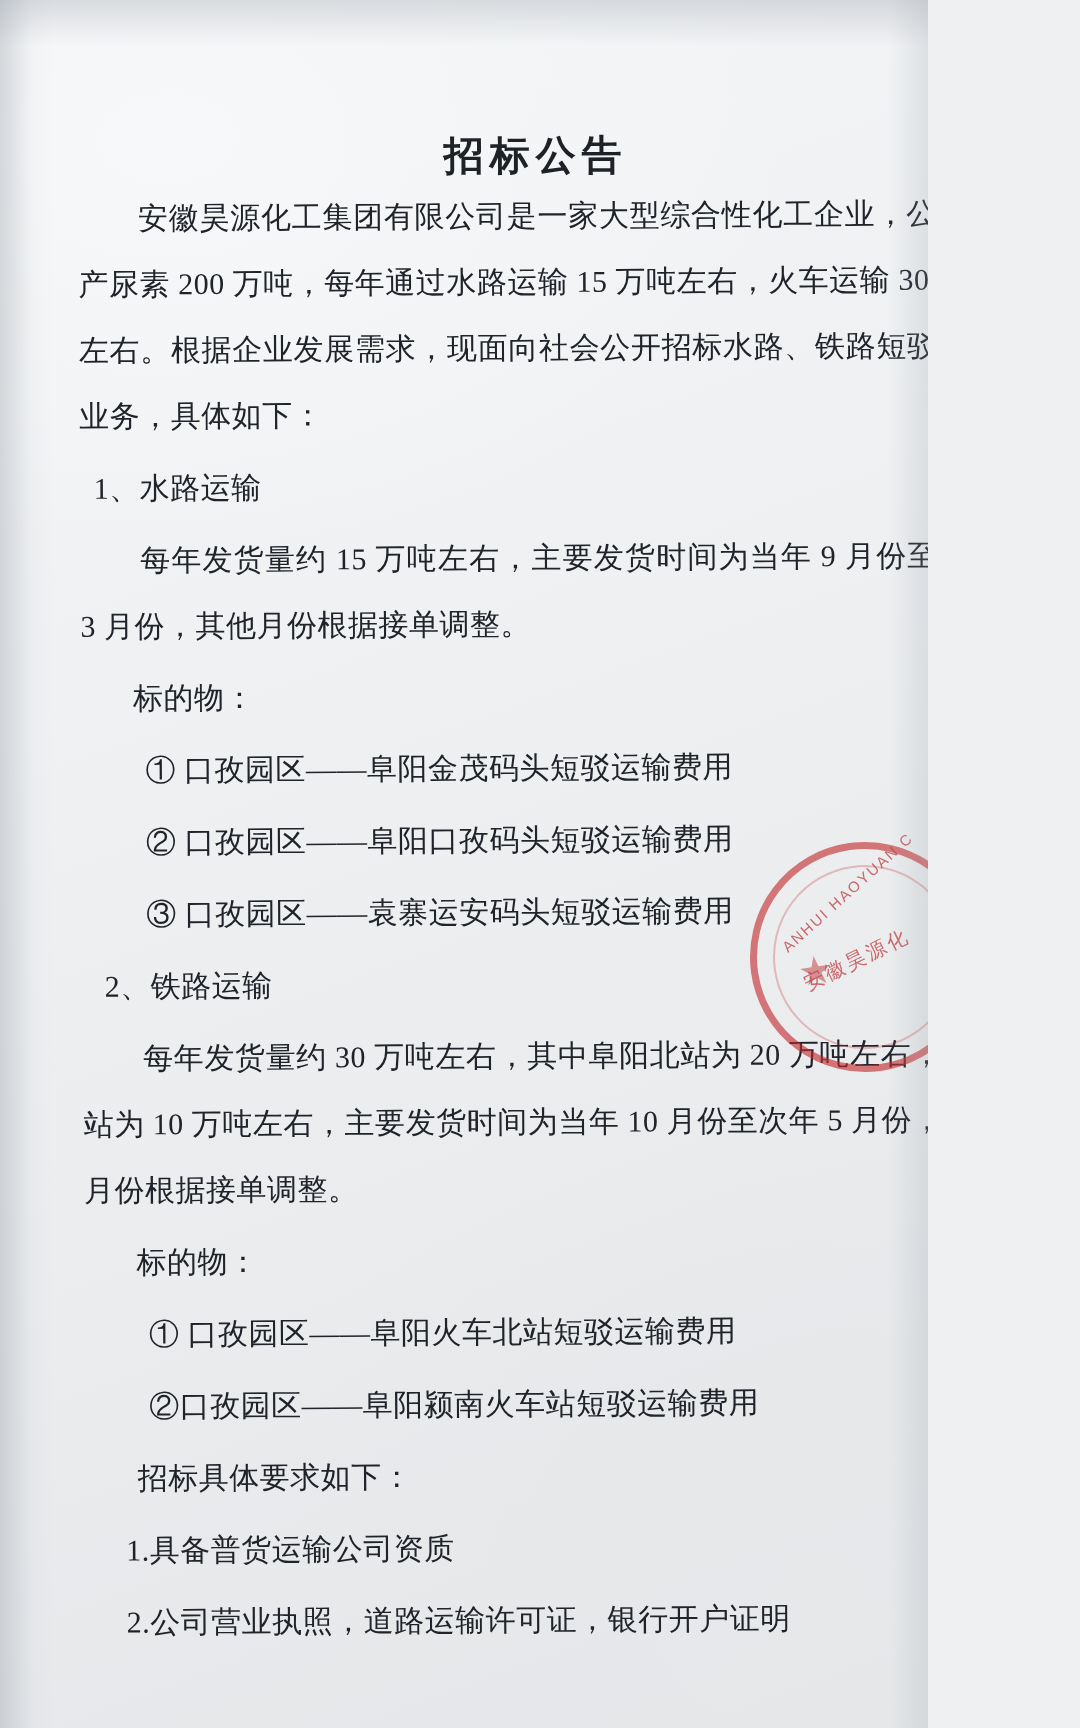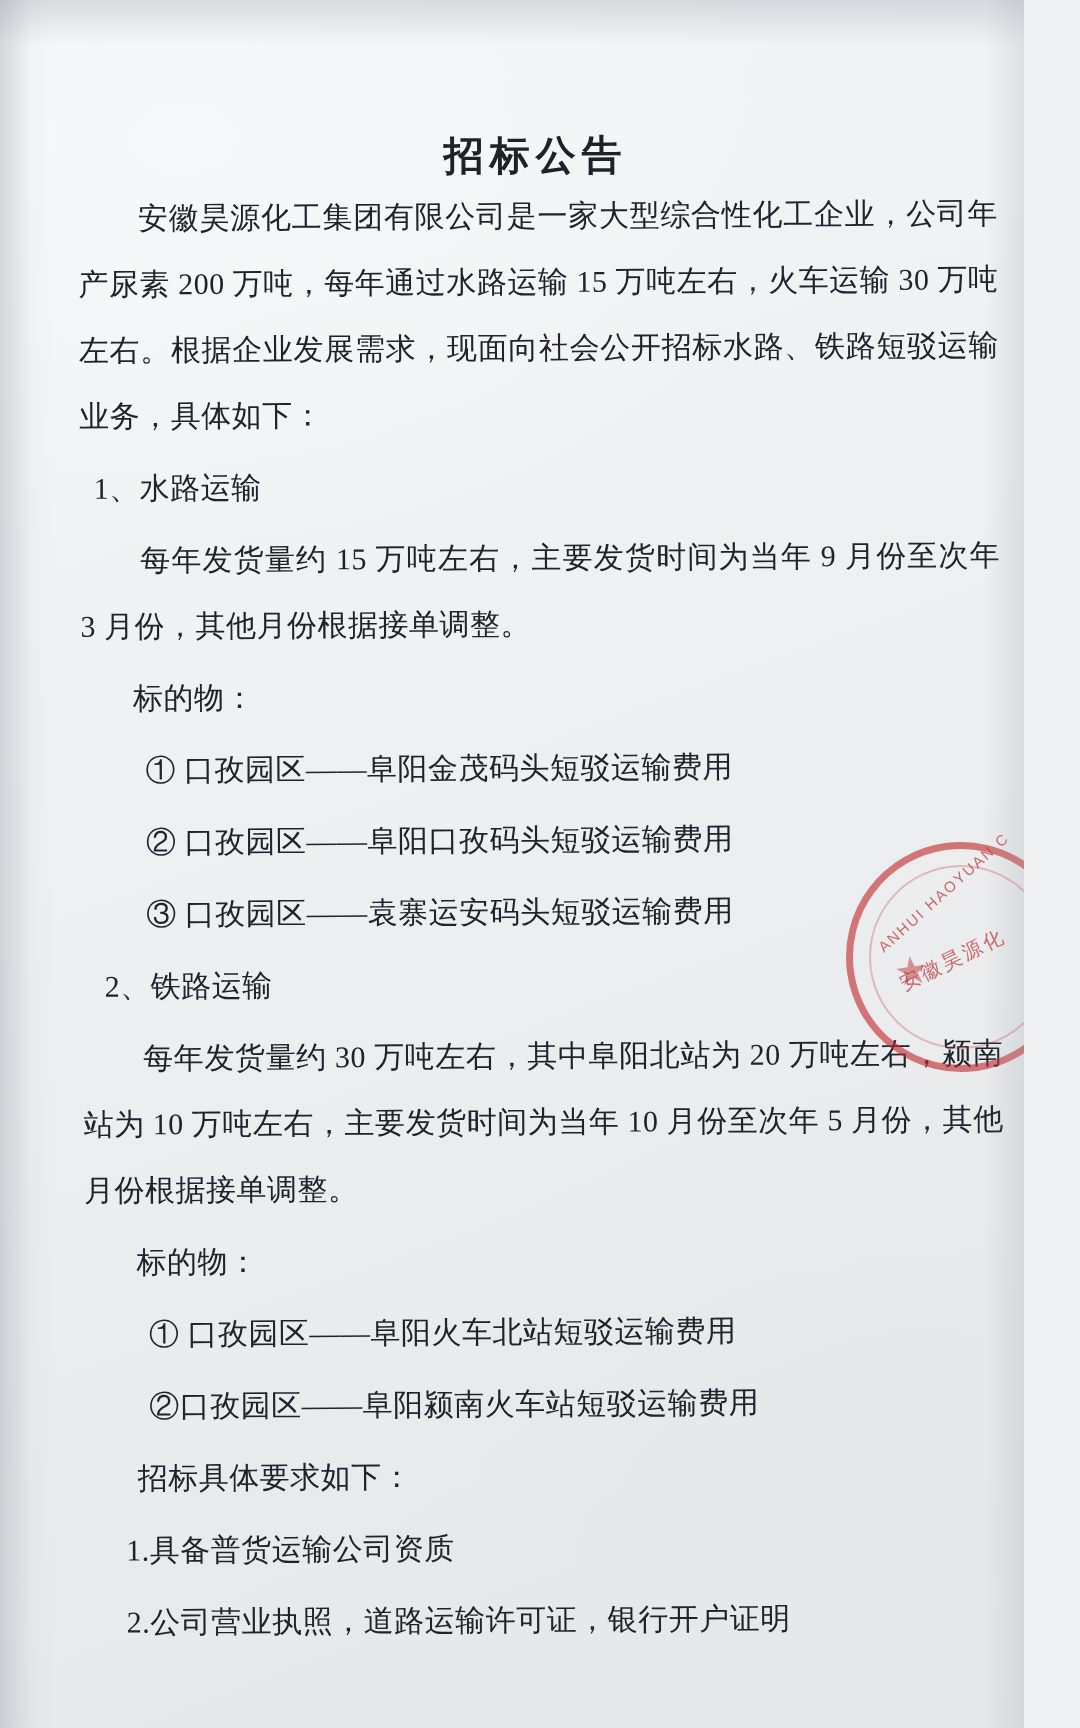--- a/index.html
+++ b/index.html
@@ -10,21 +10,21 @@
     width: 1080px;
     height: 1728px;
     background: #eef0f2;
     font-family: "Liberation Serif", "DejaVu Serif", serif;
     overflow: hidden;
   }
 
   
   .page {
     position: relative;
-    width: 1024px;
+    width: 928px;
     height: 1728px;
     background:
       radial-gradient(ellipse 900px 600px at 18% 8%, #f7f8f9 0%, rgba(247,248,249,0) 70%),
       radial-gradient(ellipse 800px 700px at 88% 92%, #e6e8ea 0%, rgba(230,232,234,0) 72%),
       linear-gradient(160deg, #f3f4f6 0%, #eff1f3 35%, #e9ebed 70%, #e4e6e9 100%);
     overflow: hidden;
   }
   
   .page::before {
     content: "";

